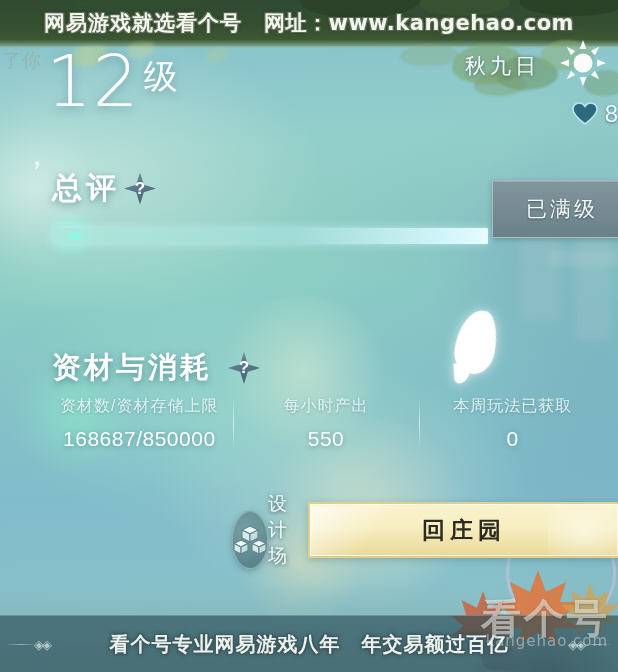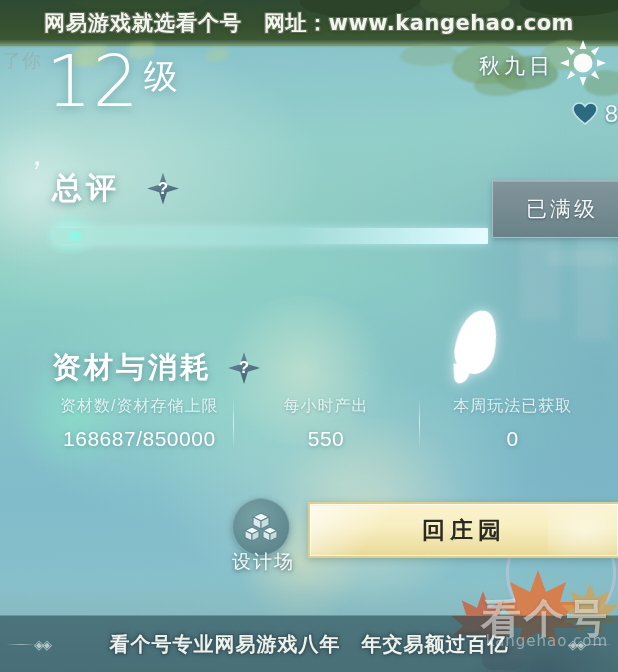--- a/index.html
+++ b/index.html
@@ -203,21 +203,21 @@
     font-size: 19px; color: rgba(150,170,160,.55);
     letter-spacing: 1px; white-space: nowrap;
   }
   .ghost-comma {
     position: absolute; left: 22px; top: 140px; z-index: 12;
     font-size: 30px; color: rgba(255,255,255,.82); line-height: 1;
   }
 
   
   .season {
-    position: absolute; right: 64px; top: 52px; z-index: 30;
+    position: absolute; right: 78px; top: 52px; z-index: 30;
     font-size: 21px; color: #f4fbff; letter-spacing: 4px;
     text-shadow: 0 1px 4px rgba(30,60,70,.75), 0 0 8px rgba(255,255,255,.3);
     white-space: nowrap;
   }
   .sun-icon { position: absolute; right: 12px; top: 40px; z-index: 30; width: 46px; height: 46px; }
   .hearts {
     position: absolute; right: 0px; top: 102px; z-index: 30;
     display: flex; align-items: center; gap: 7px;
   }
   .heart-glyph { width: 26px; height: 24px; }
@@ -237,21 +237,21 @@
     color: #fdfefe; letter-spacing: 1px;
     text-shadow: 0 2px 10px rgba(70,120,130,.55);
   }
   .level-unit {
     font-size: 34px; color: #fdfefe; margin-left: 4px; margin-bottom: 8px;
     text-shadow: 0 2px 8px rgba(70,120,130,.5);
   }
 
   
   .sect-rating { position: absolute; left: 52px; top: 168px; z-index: 25;
-    display: flex; align-items: center; gap: 27px; }
+    display: flex; align-items: center; gap: 4px; }
   .sect-title {
     font-size: 30px; font-weight: 700; color: #ffffff; letter-spacing: 4px;
     text-shadow: 0 2px 7px rgba(60,110,120,.65);
   }
   .help-badge {
     position: relative; width: 32px; height: 32px; cursor: pointer;
     display: inline-flex; align-items: center; justify-content: center;
   }
   .help-badge .star {
     position: absolute; inset: 0;
@@ -325,21 +325,21 @@
   .stat-value {
     margin-top: 10px;
     font-family: Liberation Sans, sans-serif;
     font-size: 21px; color: #ffffff; letter-spacing: .5px;
     text-shadow: 0 1px 4px rgba(60,110,120,.5);
   }
 
   
   .design-btn {
     position: absolute; left: 232px; top: 498px; z-index: 30;
-    width: 68px; display: flex; flex-direction: column; align-items: flex-start;
+    width: 68px; display: flex; flex-direction: row; align-items: flex-end;
     cursor: pointer;
   }
   .design-circle {
     width: 58px; height: 58px; border-radius: 50%;
     background: radial-gradient(circle at 38% 32%, rgba(118,158,162,.95), rgba(78,120,128,.92));
     border: 1px solid rgba(190,216,218,.4);
     display: flex; align-items: center; justify-content: center;
     box-shadow: 0 2px 6px rgba(40,70,80,.35);
   }
   .design-label {

